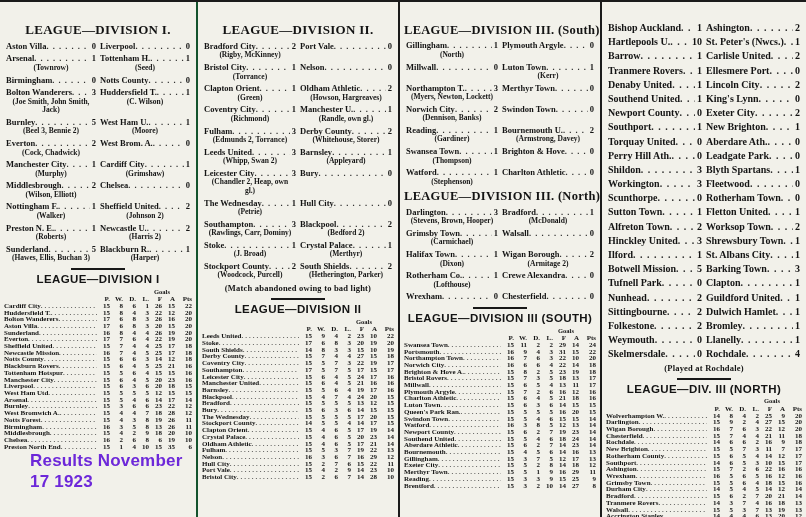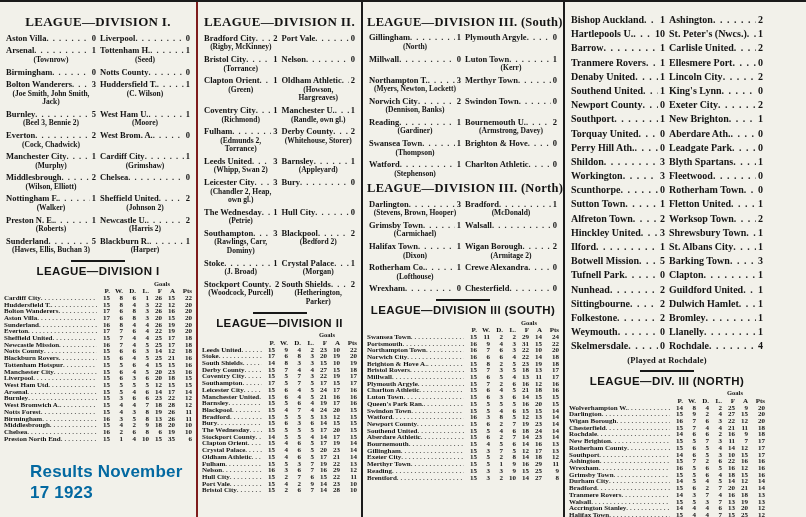--- a/index.html
+++ b/index.html
@@ -2,23 +2,23 @@
 <html><head>
 <meta charset="utf-8">
 <style>
   html,body{margin:0;padding:0;}
   body{
     width:806px;height:517px;overflow:hidden;position:relative;
     background:#f2f1ea;color:#141414;
     font-family:"Liberation Serif", serif;
   }
   .page{display:flex;width:806px;height:517px;box-sizing:border-box;border-top:2px solid #1b1b1b;}
-  .col{box-sizing:border-box;padding:12px 4px 0;}
+  .col{box-sizing:border-box;padding:20px 4px 0;}
   .col1{width:196px;}
-  .col2{width:165px;border-left:2px solid #7f1d1d;}
+  .col2{width:202px;border-left:2px solid #14532d;}
   .col3{width:202px;border-left:2px solid #1b1b1b;}
   .col4{width:206px;border-left:2px solid #1b1b1b;}
 
   .sect-title{font:700 13px/1.15 "Liberation Serif", serif;text-align:center;letter-spacing:.3px;margin:1px 0 4px;white-space:nowrap;}
   .col3 .sect-title{font-size:12.5px;font-family:Liberation Serif, serif;}
   .col4 .sect-title{font-size:14px;letter-spacing:1px;}
 
   .match{display:flex;margin-bottom:3px;}
   .half{width:50%;padding:0 2px;box-sizing:border-box;}
   .tline{display:flex;align-items:baseline;font:700 8.5px/1.12 "Liberation Serif", serif;}
@@ -38,21 +38,21 @@
   .goals-end{width:17px;flex:none;}
   .thead{display:flex;font:700 7px/1.15 "Liberation Serif", serif;}
   .thead .tn{flex:1 1 auto;}
   .c{width:13px;text-align:right;flex:none;}
   .c.pts{width:17px;}
   .trow{display:flex;align-items:baseline;font:700 7px/6.7px "Liberation Serif", serif;}
   .trow .tn{flex:1 1 auto;display:flex;align-items:baseline;overflow:hidden;}
   .tdots{flex:1 1 auto;overflow:hidden;white-space:nowrap;min-width:3px;color:#2a2a2a;}
   .tdots::after{content:".....................................";letter-spacing:2px;}
 
-  .caption{font:700 17px/1.2 "Liberation Sans", sans-serif;margin:20px 0 0 26px;color:#0369a1;letter-spacing:.2px;}
+  .caption{font:700 17px/1.2 "Liberation Sans", sans-serif;margin:1px 0 0 26px;color:#6d28d9;letter-spacing:.2px;}
 </style>
 </head>
 <body>
 
 <div class="page">
   <div class="col col1">
     <div id="d1res">
         <div class="sect-title">LEAGUE—DIVISION I.</div>
         <div class="match">
           <div class="half">
@@ -723,41 +723,42 @@
               <span class="score">1</span>
             </div>
             <div class="scorers">(J. Broad)</div>
           </div>
           <div class="half">
             <div class="tline">
               <span class="tname">Crystal Palace</span>
               <span class="dots"></span>
               <span class="score">1</span>
             </div>
-            <div class="scorers">(Morgan)</div>
+            <div class="scorers">(Merthyr)</div>
           </div>
         </div>
         <div class="match">
           <div class="half">
             <div class="tline">
               <span class="tname">Stockport County</span>
               <span class="dots"></span>
               <span class="score">2</span>
             </div>
             <div class="scorers">(Woodcock, Purcell)</div>
           </div>
           <div class="half">
             <div class="tline">
               <span class="tname">South Shields</span>
               <span class="dots"></span>
               <span class="score">2</span>
             </div>
             <div class="scorers">(Hetherington, Parker)</div>
           </div>
         </div>
+        <div class="note">(Match abandoned owing to bad light)</div>
       </div>
     <div id="d2tab">
         <div class="rule"></div>
         <div class="table-title">LEAGUE—DIVISION II</div>
         <div class="goals-row">
           <span class="goals-spacer"></span>
           <span class="goals-label">Goals</span>
           <span class="goals-end"></span>
         </div>
         <div class="thead">

